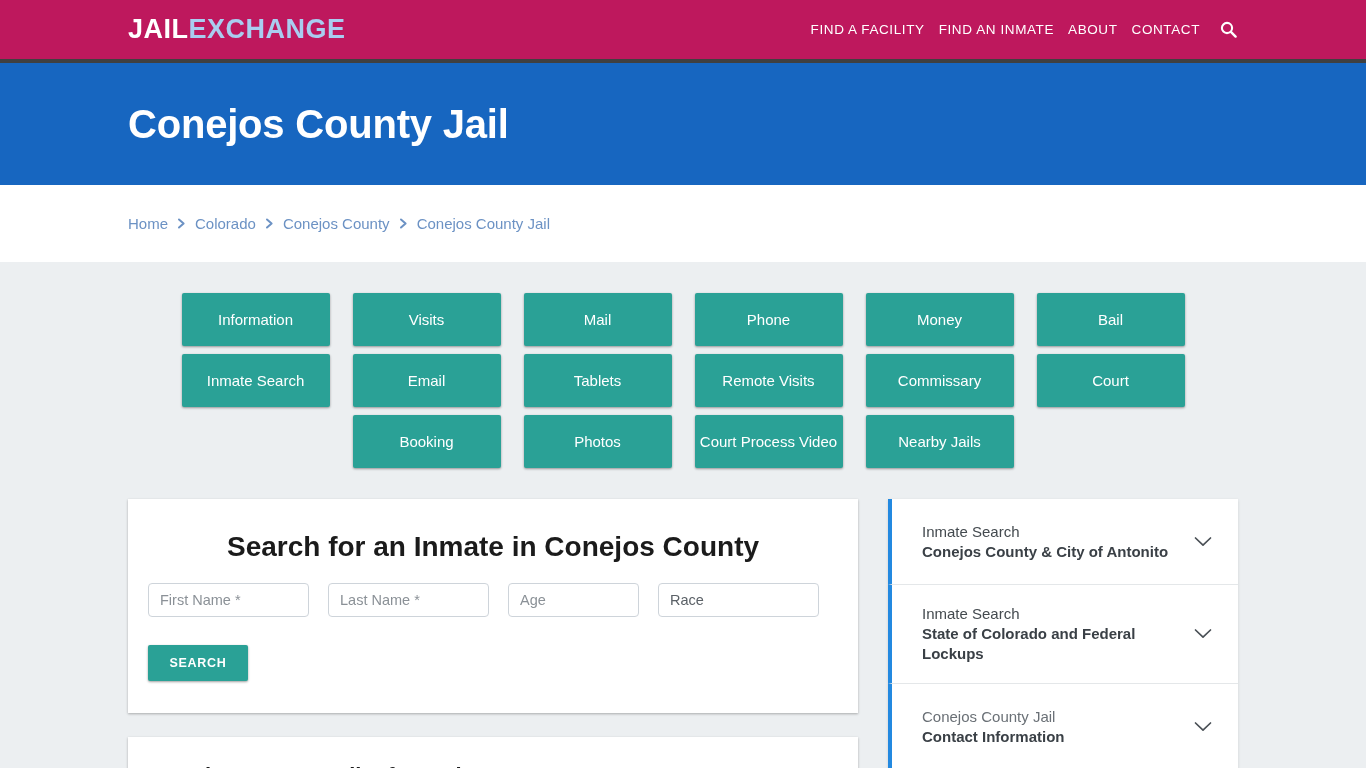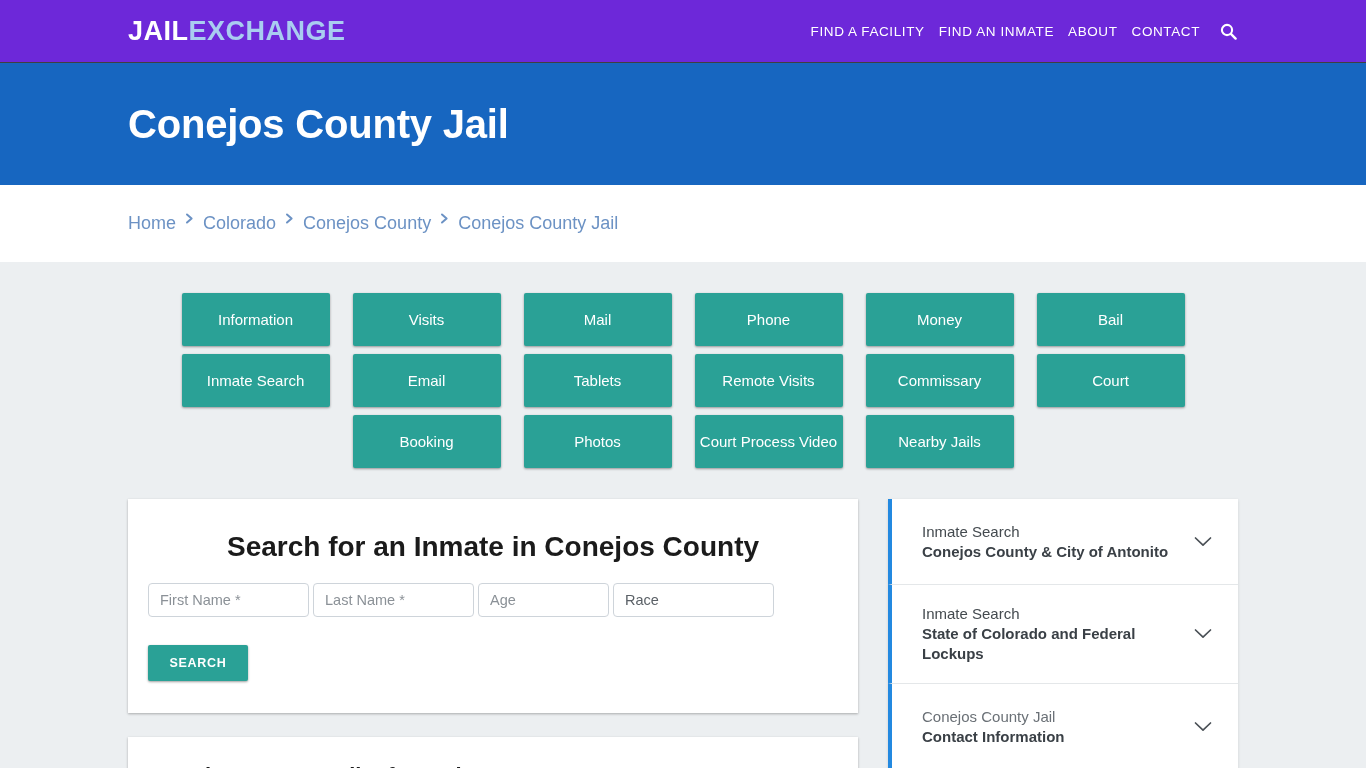--- a/index.html
+++ b/index.html
@@ -8,24 +8,24 @@
     width: 1366px; height: 768px;
     overflow: hidden;
     background: #eceff1;
     font-family: "Liberation Sans", sans-serif;
   }
 
   
   .topbar {
     position: relative;
     height: 63px;
-    background: #6d28d9;
-    display: flex;
-    align-items: center;
-    border-bottom: 1px solid #404040;
+    background: #be185d;
+    display: flex;
+    align-items: center;
+    border-bottom: 4px solid #404040;
   }
   .logo {
     margin-left: 128px;
     font-size: 27px;
     font-weight: bold;
     letter-spacing: 0.5px;
     line-height: 1;
     white-space: nowrap;
   }
   .logo .part-a { color: #ffffff; }
@@ -73,22 +73,22 @@
   
   .crumbstrip {
     height: 77px;
     background: #ffffff;
     display: flex;
     align-items: center;
   }
   .crumbs {
     margin-left: 128px;
     display: flex;
-    align-items: flex-start;
-    font-size: 18px;
+    align-items: center;
+    font-size: 15px;
   }
   .crumbs a {
     color: #6c92c4;
     text-decoration: none;
     white-space: nowrap;
   }
   .crumb-sep {
     margin: 0 9px;
     display: inline-flex;
     align-items: center;
@@ -149,21 +149,21 @@
   .searchcard { padding: 22px 20px 32px 20px; }
   .searchcard h2 {
     margin: 10px 0 20px 0;
     text-align: center;
     font-size: 28px;
     font-weight: bold;
     color: #1b1b1b;
   }
   .fieldrow {
     display: flex;
-    gap: 4px;
+    gap: 19px;
   }
   .fieldrow input, .fieldrow select {
     height: 34px;
     border: 1px solid #ced4da;
     border-radius: 4px;
     padding: 0 11px;
     font-size: 14.5px;
     color: #5b6167;
     background: #ffffff;
     font-family: "Liberation Sans", sans-serif;

